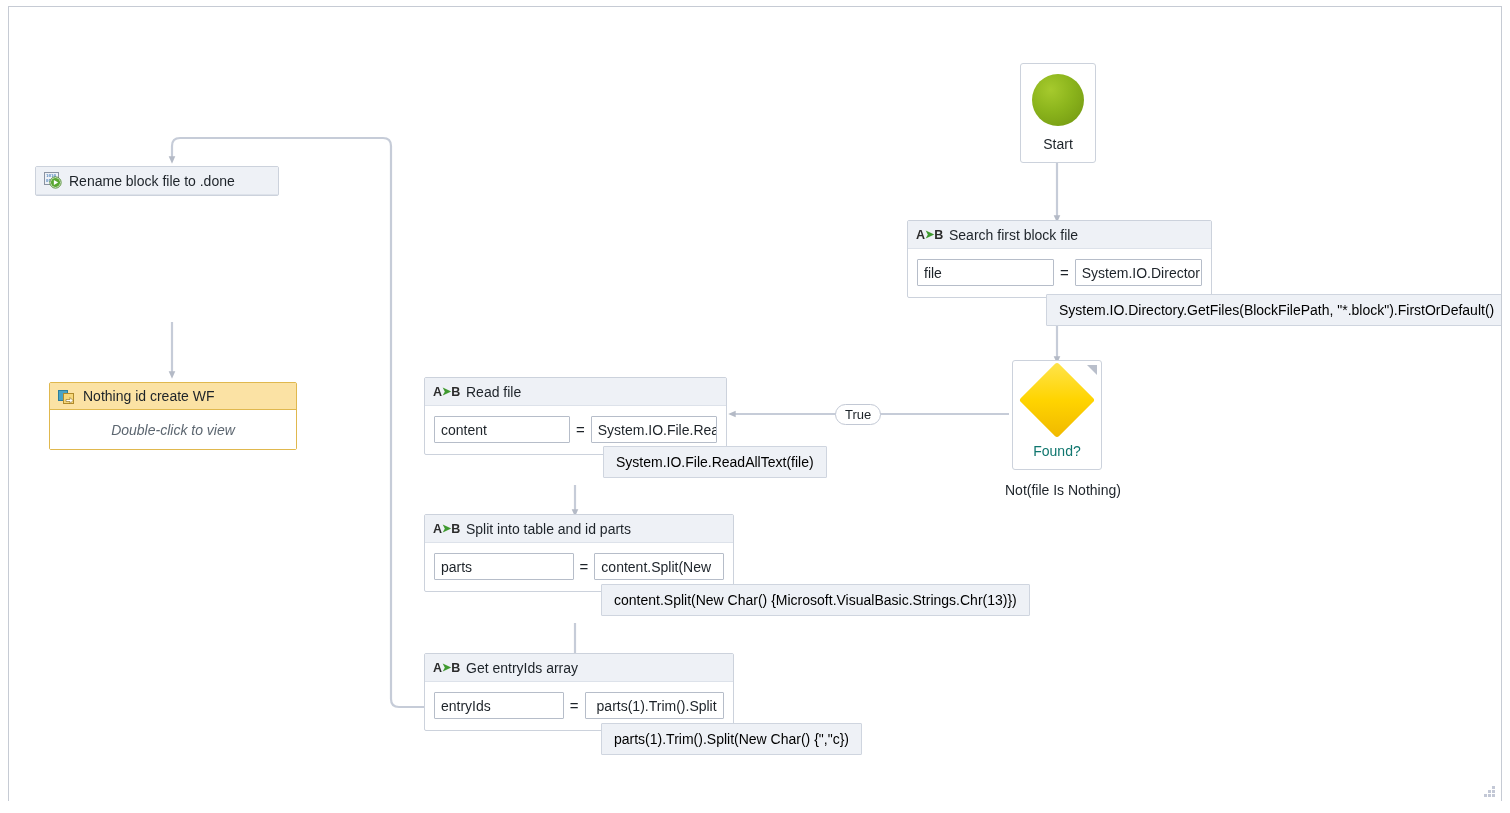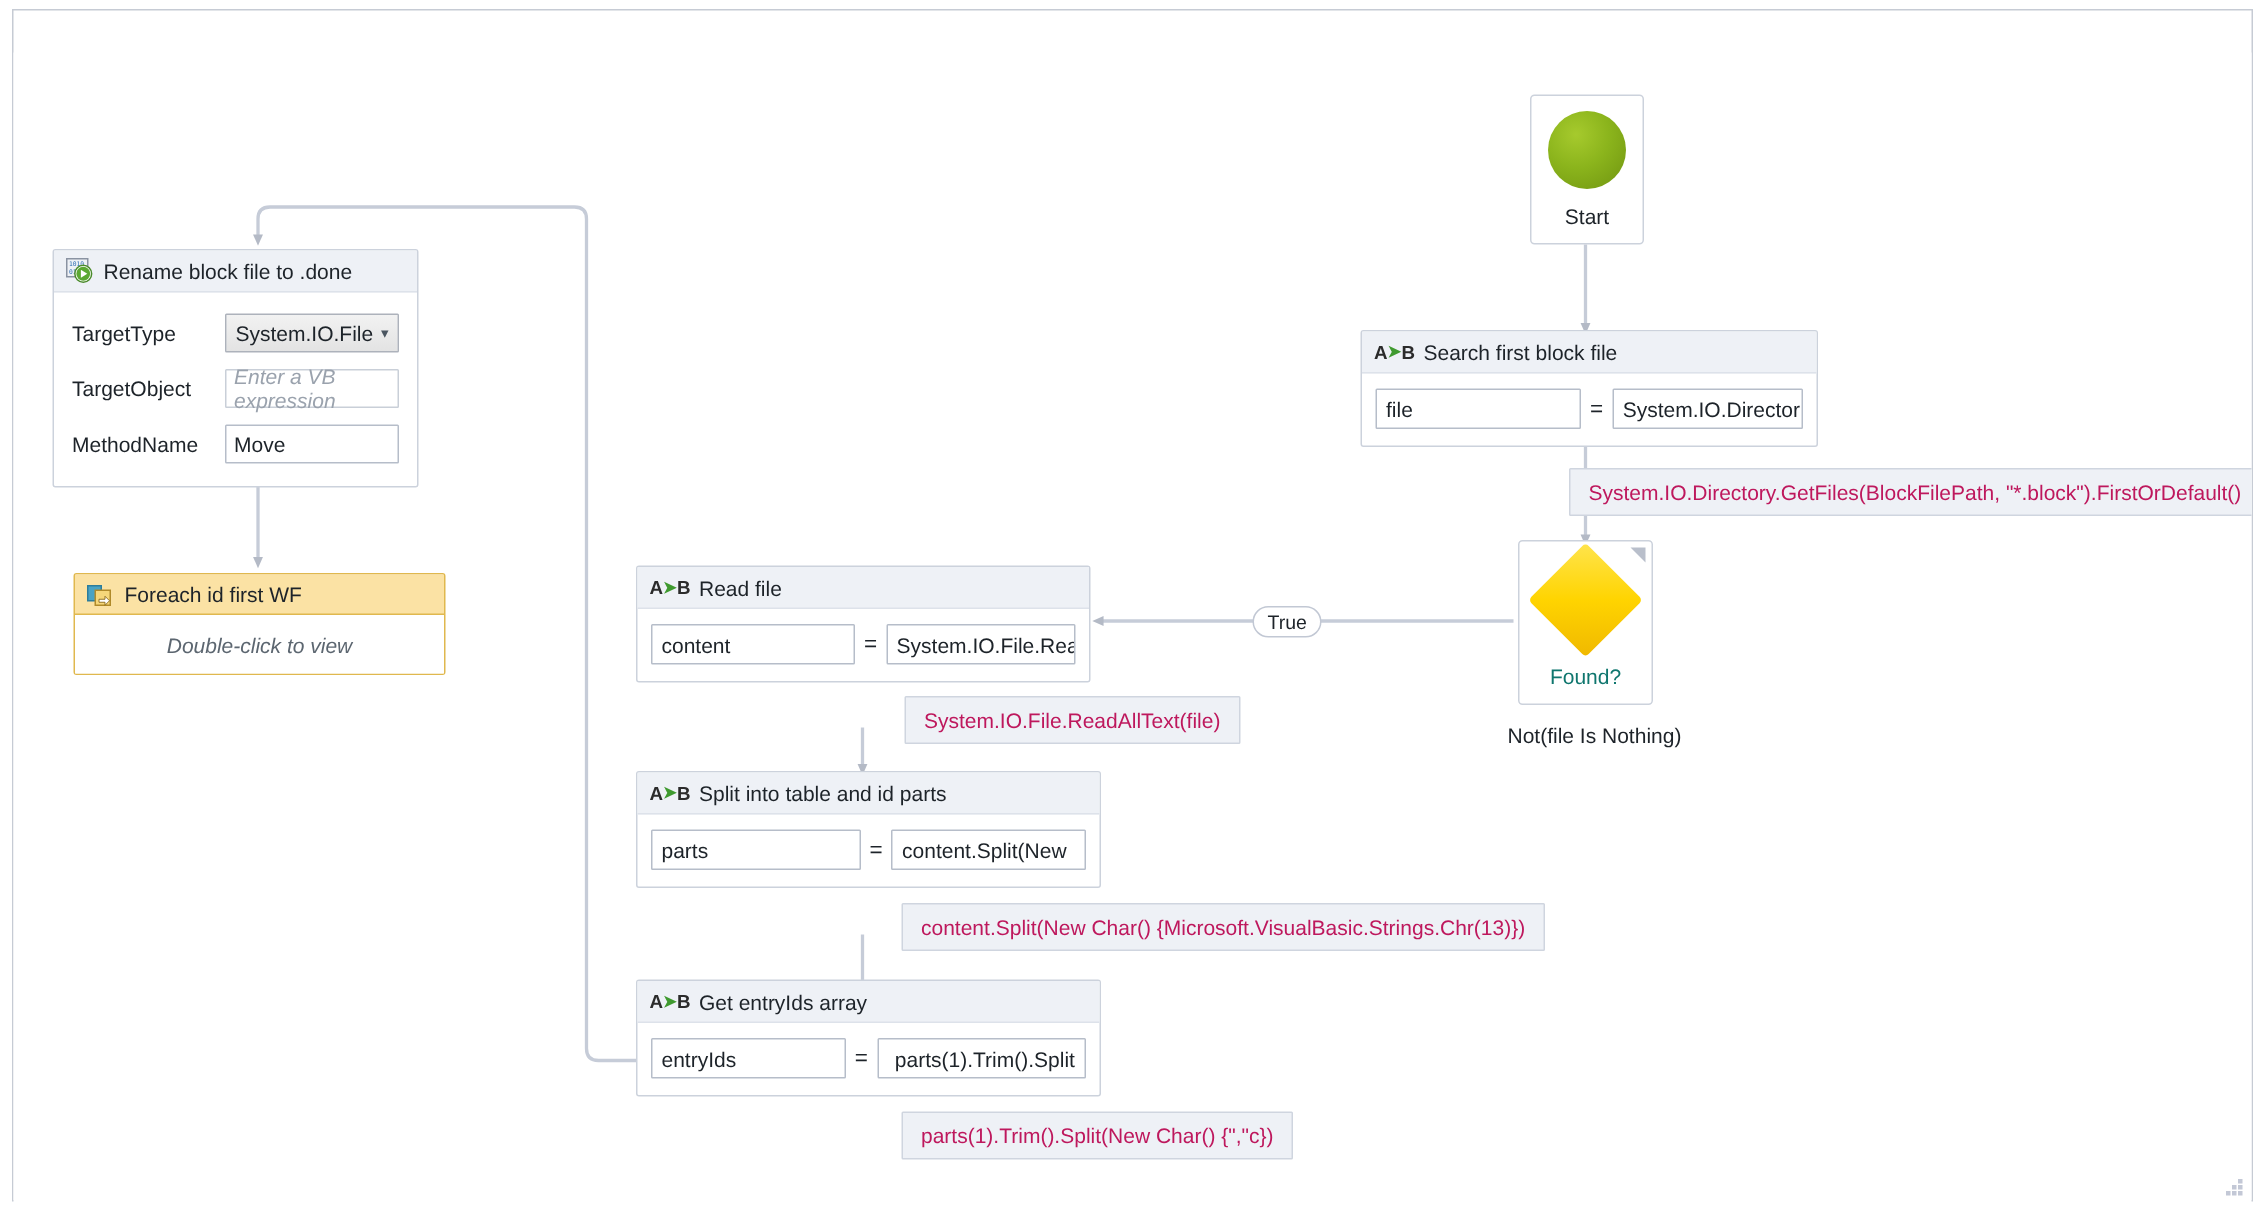--- a/index.html
+++ b/index.html
@@ -95,26 +95,25 @@
     border-radius: 1px;
   }
   .fld.expr { color: #1d2329; }
   .eq { font-size: 15px; color: #1d2329; padding: 0 6px; }
 
   
   .tip {
     position: absolute;
     background: #eef1f6;
     border: 1px solid #cfd5df;
-    color: #be185d;
+    color: #000000;
     font-size: 14px;
     padding: 7px 12px;
     white-space: nowrap;
     border-radius: 1px;
-    margin-top: 18px;
   }
 
   
   .ico { width: 19px; height: 17px; position: relative; margin-right: 6px; flex: 0 0 auto; }
   .ico-ab {
     font-size: 12.5px; font-weight: 700; color: #2b2b2b;
     letter-spacing: 0; display: flex; align-items: center;
     width: 26px; margin-right: 7px; flex: 0 0 auto;
   }
   .ico-ab .arw { color: #3f9a2f; font-size: 11px; margin: 0 0px; }
@@ -321,49 +320,32 @@
               <rect x="0.5" y="0.5" width="14" height="12" fill="#eef1f6" stroke="#8a93a2"></rect>
               <text x="2" y="5.4" font-size="4.2" fill="#2b6cb0" font-family="monospace">1010</text>
               <text x="2" y="10.4" font-size="4.2" fill="#2b6cb0" font-family="monospace">0101</text>
               <circle cx="11.5" cy="10.5" r="5.6" fill="#ffffff" stroke="#4a8a2a"></circle>
               <circle cx="11.5" cy="10.5" r="4.6" fill="#5aa832"></circle>
               <path d="M9.9,7.9 L14.2,10.5 L9.9,13.1 Z" fill="#ffffff"></path>
             </svg>
           </span>
           <span>Rename block file to .done</span>
         </div>
-        <div class="act-body" style="padding:14px 12px 15px 12px;">
-          <div class="prop-row">
-            <span class="prop-label">TargetType</span>
-            <span class="combo">
-              <span>System.IO.File</span>
-              <span class="chev">▾</span>
-            </span>
-          </div>
-          <div class="prop-row">
-            <span class="prop-label">TargetObject</span>
-            <span class="tbox ph">Enter a VB expression</span>
-          </div>
-          <div class="prop-row">
-            <span class="prop-label">MethodName</span>
-            <span class="tbox plain">Move</span>
-          </div>
-        </div>
       </div>
 
       <div class="node fe" style="left:40px; top:347px; width:248px;">
         <div class="fe-head">
           <span class="ico">
             <svg width="19" height="17" viewBox="0 0 19 17">
               <rect x="0.5" y="2.5" width="9" height="10" fill="#4aa3c4" stroke="#2d7d9b"></rect>
               <rect x="5.5" y="5.5" width="10" height="10" fill="#f6d77a" stroke="#b08a2a"></rect>
               <path d="M8,11.5 h4 v-2 l3,3 l-3,3 v-2 h-4 z" fill="#ffffff" stroke="#8a6a1a" stroke-width="0.6"></path>
             </svg>
           </span>
-          <span>Foreach id first WF</span>
+          <span>Nothing id create WF</span>
         </div>
         <div class="fe-body">Double-click to view</div>
       </div>
 
       <div class="grip">
         <i style="right:0px;  bottom:0px;"></i>
         <i style="right:4px;  bottom:0px;"></i>
         <i style="right:8px;  bottom:0px;"></i>
         <i style="right:0px;  bottom:4px;"></i>
         <i style="right:4px;  bottom:4px;"></i>

